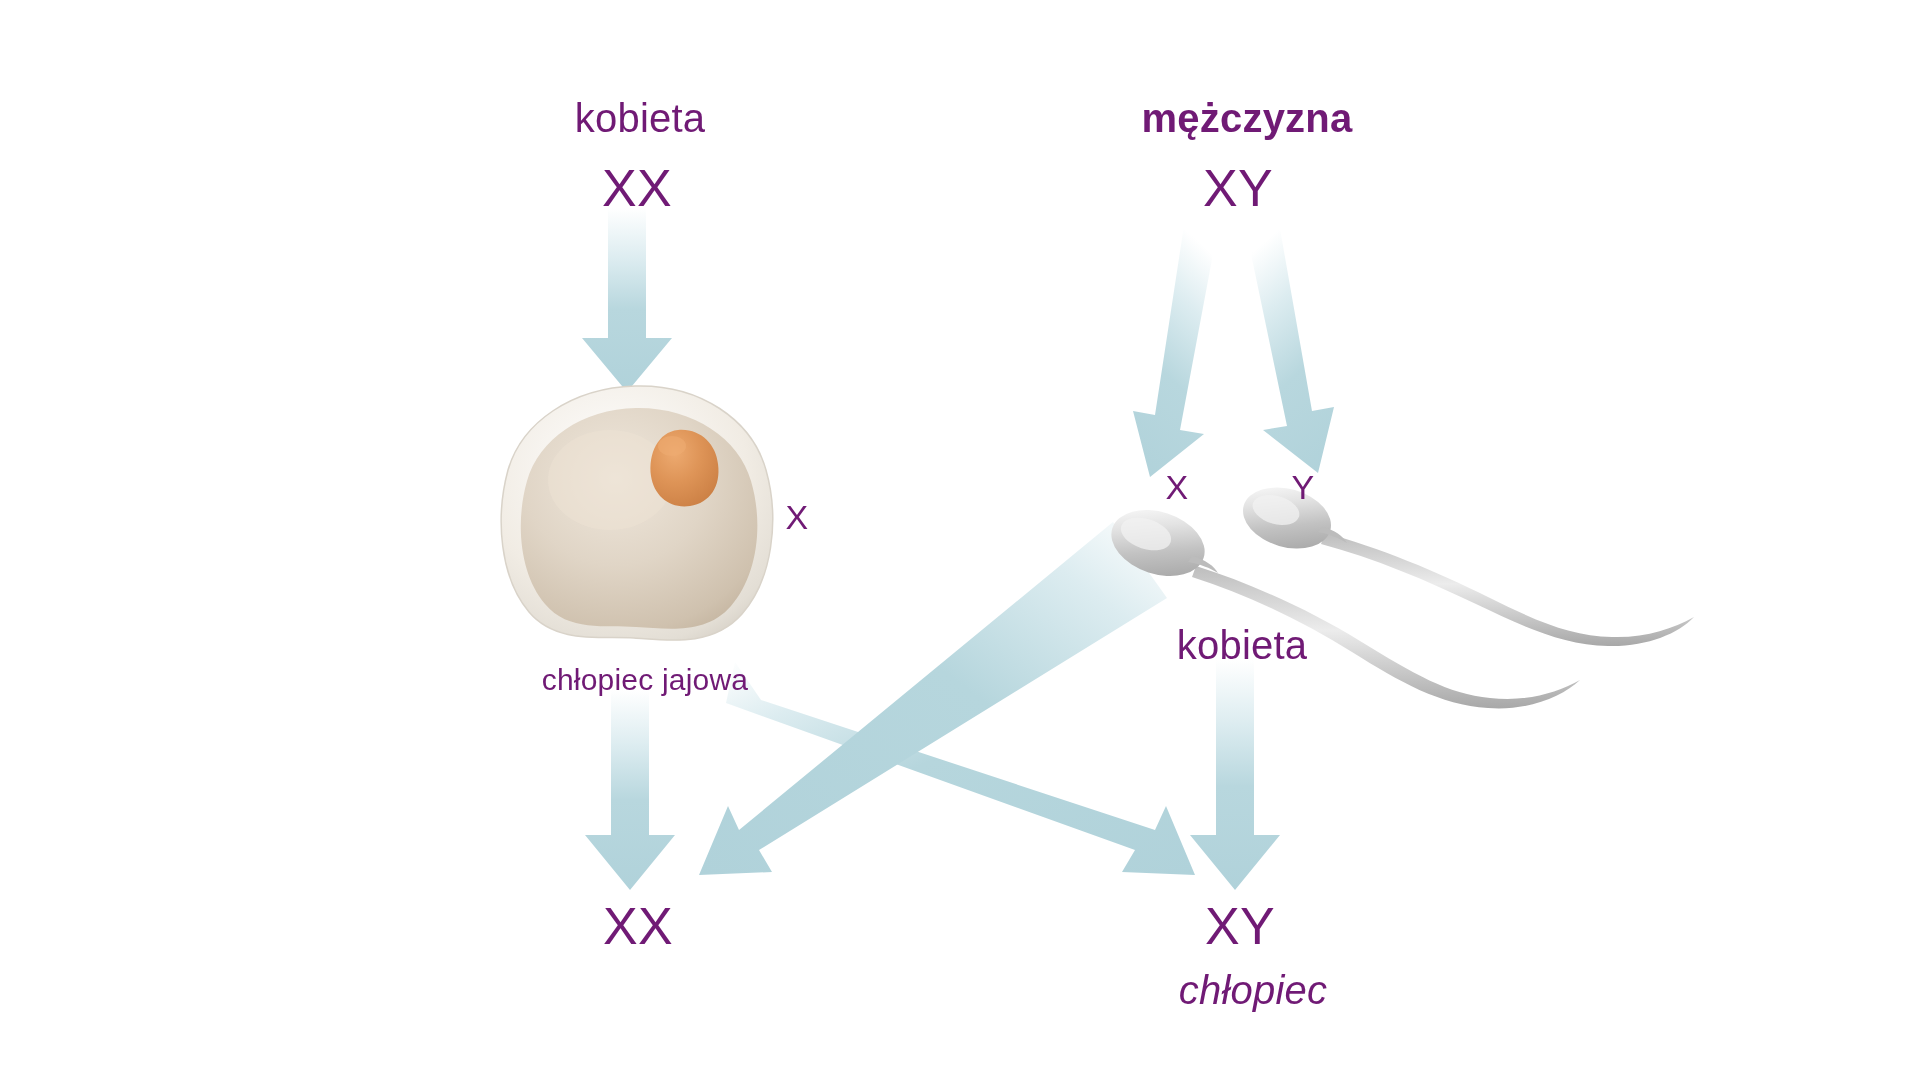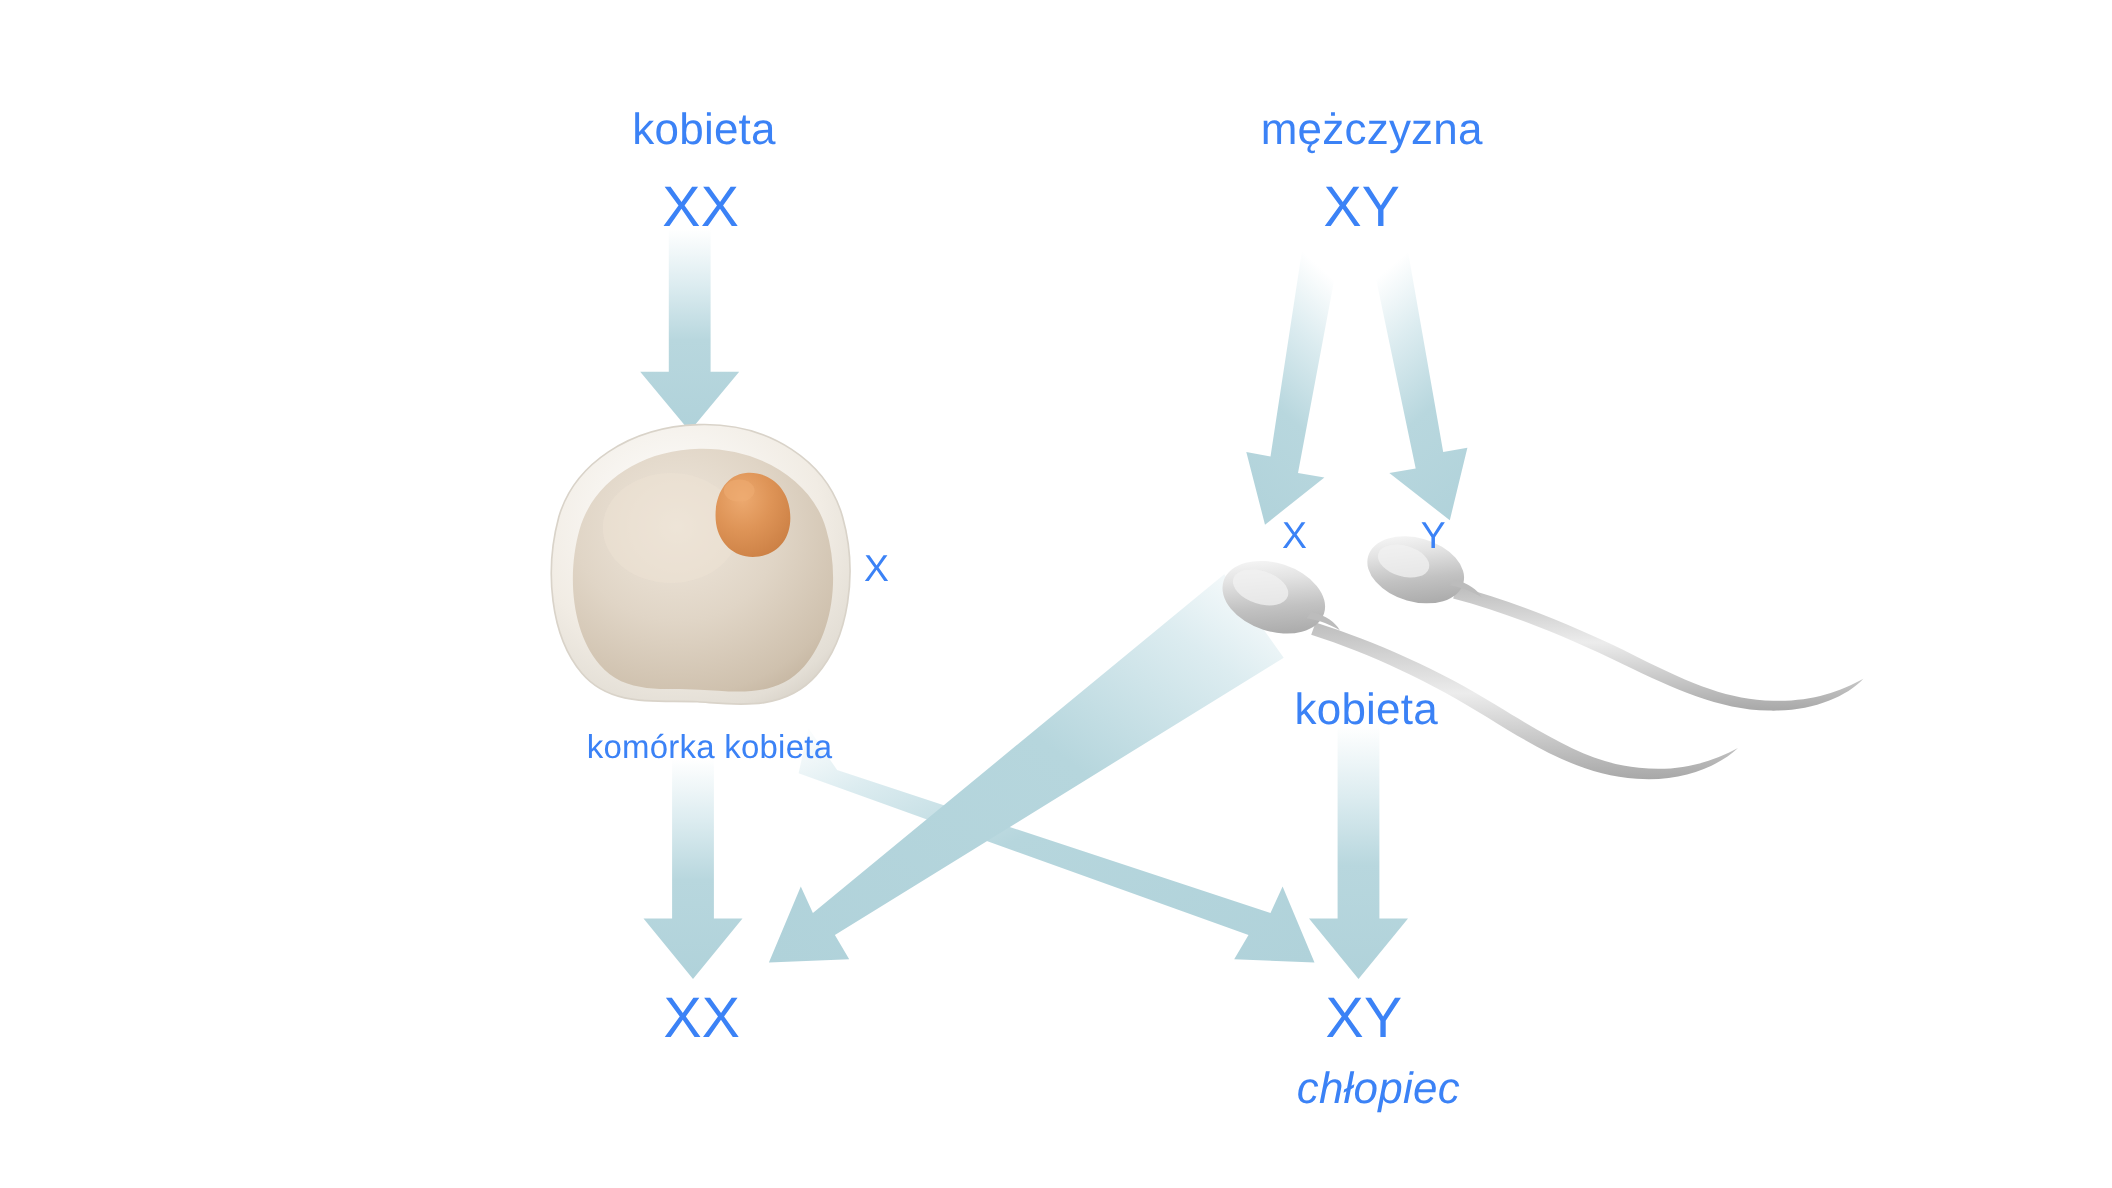--- a/index.html
+++ b/index.html
@@ -22,21 +22,21 @@
   #diagram-svg {
     position: absolute;
     left: 0;
     top: 0;
     width: 1920px;
     height: 1080px;
   }
   .lbl {
     position: absolute;
     white-space: nowrap;
-    color: #3b82f6;
+    color: #701a75;
     line-height: 1;
     letter-spacing: 0.2px;
   }
   .lbl-big      { font-size: 40px; }
   .lbl-geno     { font-size: 52px; }
   .lbl-gamete   { font-size: 34px; }
   .lbl-small    { font-size: 30px; }
   .center-x     { transform: translateX(-50%); }
 </style>
 </head>
@@ -191,26 +191,26 @@
                C 1428,581 1374,558 1321,544 Z" fill="url(#spermTail)"></path>
       <ellipse cx="1287" cy="518" rx="45" ry="29" transform="rotate(16 1287 518)" fill="url(#spermHead)"></ellipse>
       <ellipse cx="1276" cy="510" rx="24" ry="14" transform="rotate(16 1276 510)" fill="#f2f2f2" opacity="0.75"></ellipse>
       <path d="M 1322,527 C 1335,530 1343,536 1347,543 C 1339,538 1329,534 1318,532 Z" fill="#bcbcbc"></path>
     </g>
   </svg>
 
   <div class="lbl lbl-big center-x" style="left:640px; top:98px;">kobieta</div>
   <div class="lbl lbl-geno center-x" style="left:637px; top:162px;">XX</div>
 
-  <div class="lbl lbl-big center-x" style="left:1247px; top:98px;">mężczyzna</div>
+  <div class="lbl lbl-big center-x" style="left:1247px; top:98px;font-weight:bold;">mężczyzna</div>
   <div class="lbl lbl-geno center-x" style="left:1238px; top:162px;">XY</div>
 
   <div class="lbl lbl-gamete center-x" style="left:797px; top:500px;">X</div>
 
-  <div class="lbl lbl-small center-x" style="left:645px; top:665px;">komórka kobieta</div>
+  <div class="lbl lbl-small center-x" style="left:645px; top:665px;">chłopiec jajowa</div>
 
   <div class="lbl lbl-gamete center-x" style="left:1177px; top:470px;">X</div>
   <div class="lbl lbl-gamete center-x" style="left:1303px; top:470px;">Y</div>
 
   <div class="lbl lbl-big center-x" style="left:1242px; top:625px;">kobieta</div>
 
   <div class="lbl lbl-geno center-x" style="left:638px; top:900px;">XX</div>
 
   <div class="lbl lbl-geno center-x" style="left:1240px; top:900px;">XY</div>
   <div class="lbl lbl-big center-x" style="left:1253px; top:970px;font-style:italic;">chłopiec</div>

